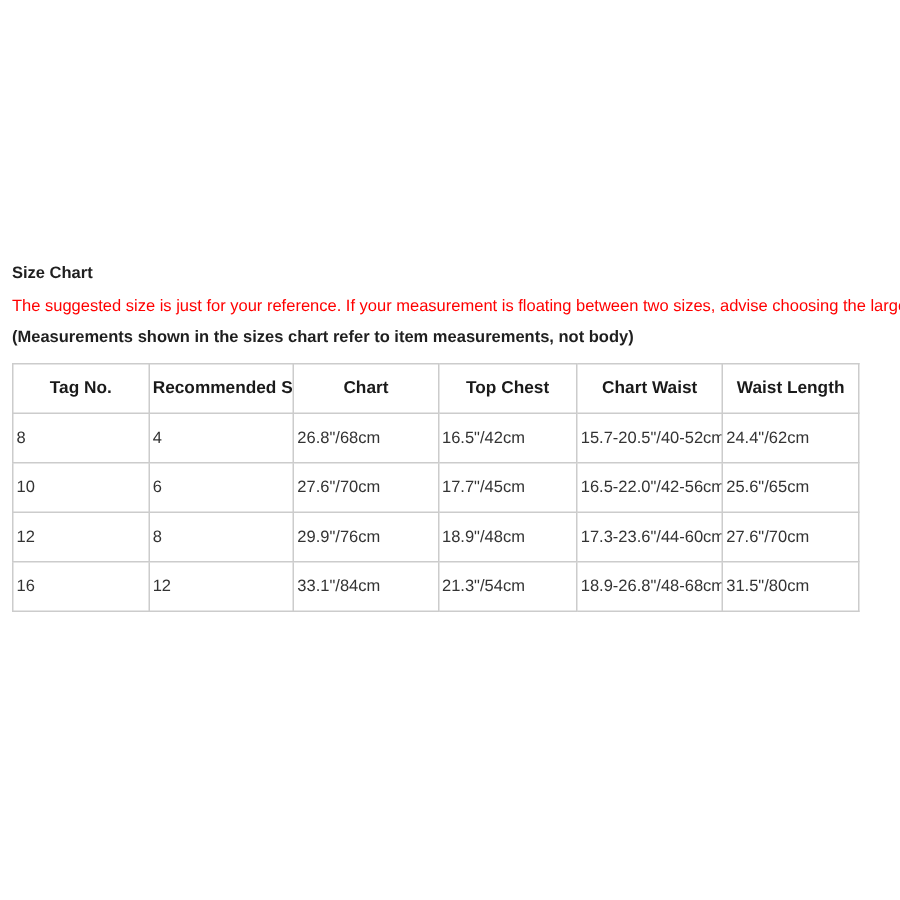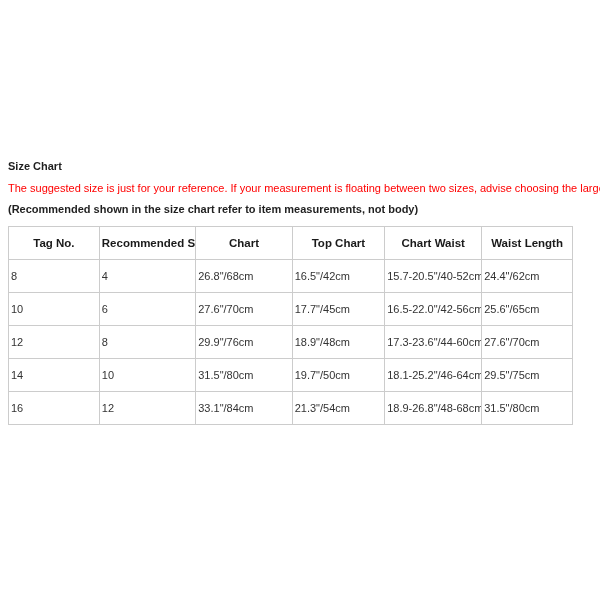--- a/index.html
+++ b/index.html
@@ -7,21 +7,21 @@
     padding: 0;
     background: #ffffff;
     width: 600px;
     height: 600px;
     overflow: hidden;
     font-family: "Liberation Sans", sans-serif;
   }
   .content {
     position: absolute;
     left: 8px;
-    top: 160px;
+    top: 176px;
     right: 27px;
   }
   .page-title {
     font-size: 11px;
     font-weight: 700;
     color: #1f1f1f;
     margin: 0 0 9px 0;
     line-height: 1.2;
   }
   .note-red {
@@ -63,37 +63,37 @@
   }
 </style>
 </head>
 <body>
 
 <div class="content">
   <p class="page-title">Size Chart</p>
 
   <p class="note-red">The suggested size is just for your reference. If your measurement is floating between two sizes, advise choosing the larger size.</p>
 
-  <p class="note-bold">(Recommended shown in the size chart refer to item measurements, not body)</p>
+  <p class="note-bold">(Measurements shown in the sizes chart refer to item measurements, not body)</p>
 
   <table class="size-chart">
     <colgroup>
       <col style="width:16.1%">
       <col style="width:17.1%">
       <col style="width:17.1%">
       <col style="width:16.4%">
       <col style="width:17.2%">
       <col style="width:16.1%">
     </colgroup>
     <thead>
       <tr id="header-row">
           <th>Tag No.</th>
           <th>Recommended Size</th>
           <th>Chart</th>
-          <th>Top Chart</th>
+          <th>Top Chest</th>
           <th>Chart Waist</th>
           <th>Waist Length</th>
         </tr>
     </thead>
     <tbody id="table-body">
         <tr>
           <td>8</td>
           <td>4</td>
           <td>26.8"/68cm</td>
           <td>16.5"/42cm</td>
@@ -110,28 +110,20 @@
         </tr>
         <tr>
           <td>12</td>
           <td>8</td>
           <td>29.9"/76cm</td>
           <td>18.9"/48cm</td>
           <td>17.3-23.6"/44-60cm</td>
           <td>27.6"/70cm</td>
         </tr>
         <tr>
-          <td>14</td>
-          <td>10</td>
-          <td>31.5"/80cm</td>
-          <td>19.7"/50cm</td>
-          <td>18.1-25.2"/46-64cm</td>
-          <td>29.5"/75cm</td>
-        </tr>
-        <tr>
           <td>16</td>
           <td>12</td>
           <td>33.1"/84cm</td>
           <td>21.3"/54cm</td>
           <td>18.9-26.8"/48-68cm</td>
           <td>31.5"/80cm</td>
         </tr>
       </tbody>
   </table>
 </div>

